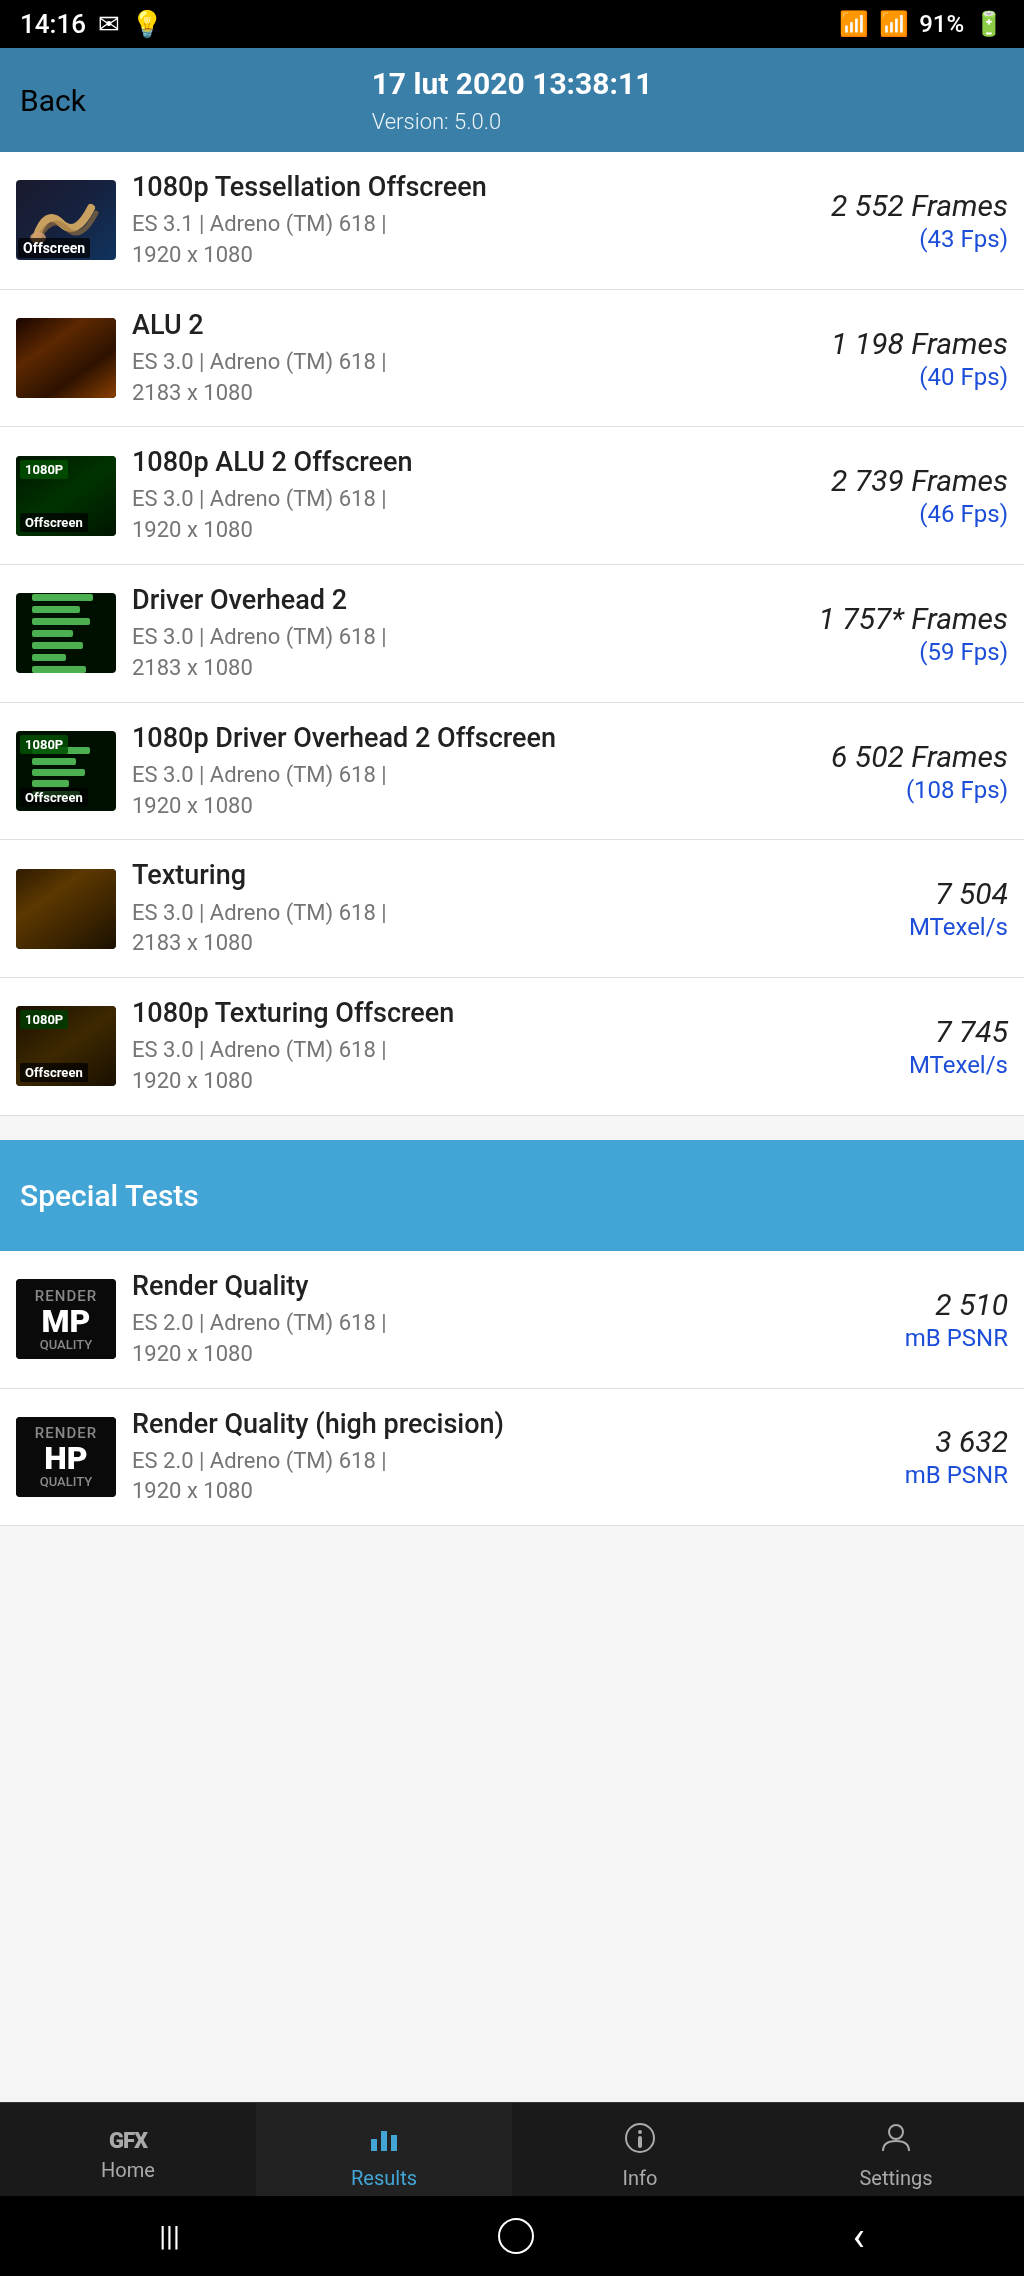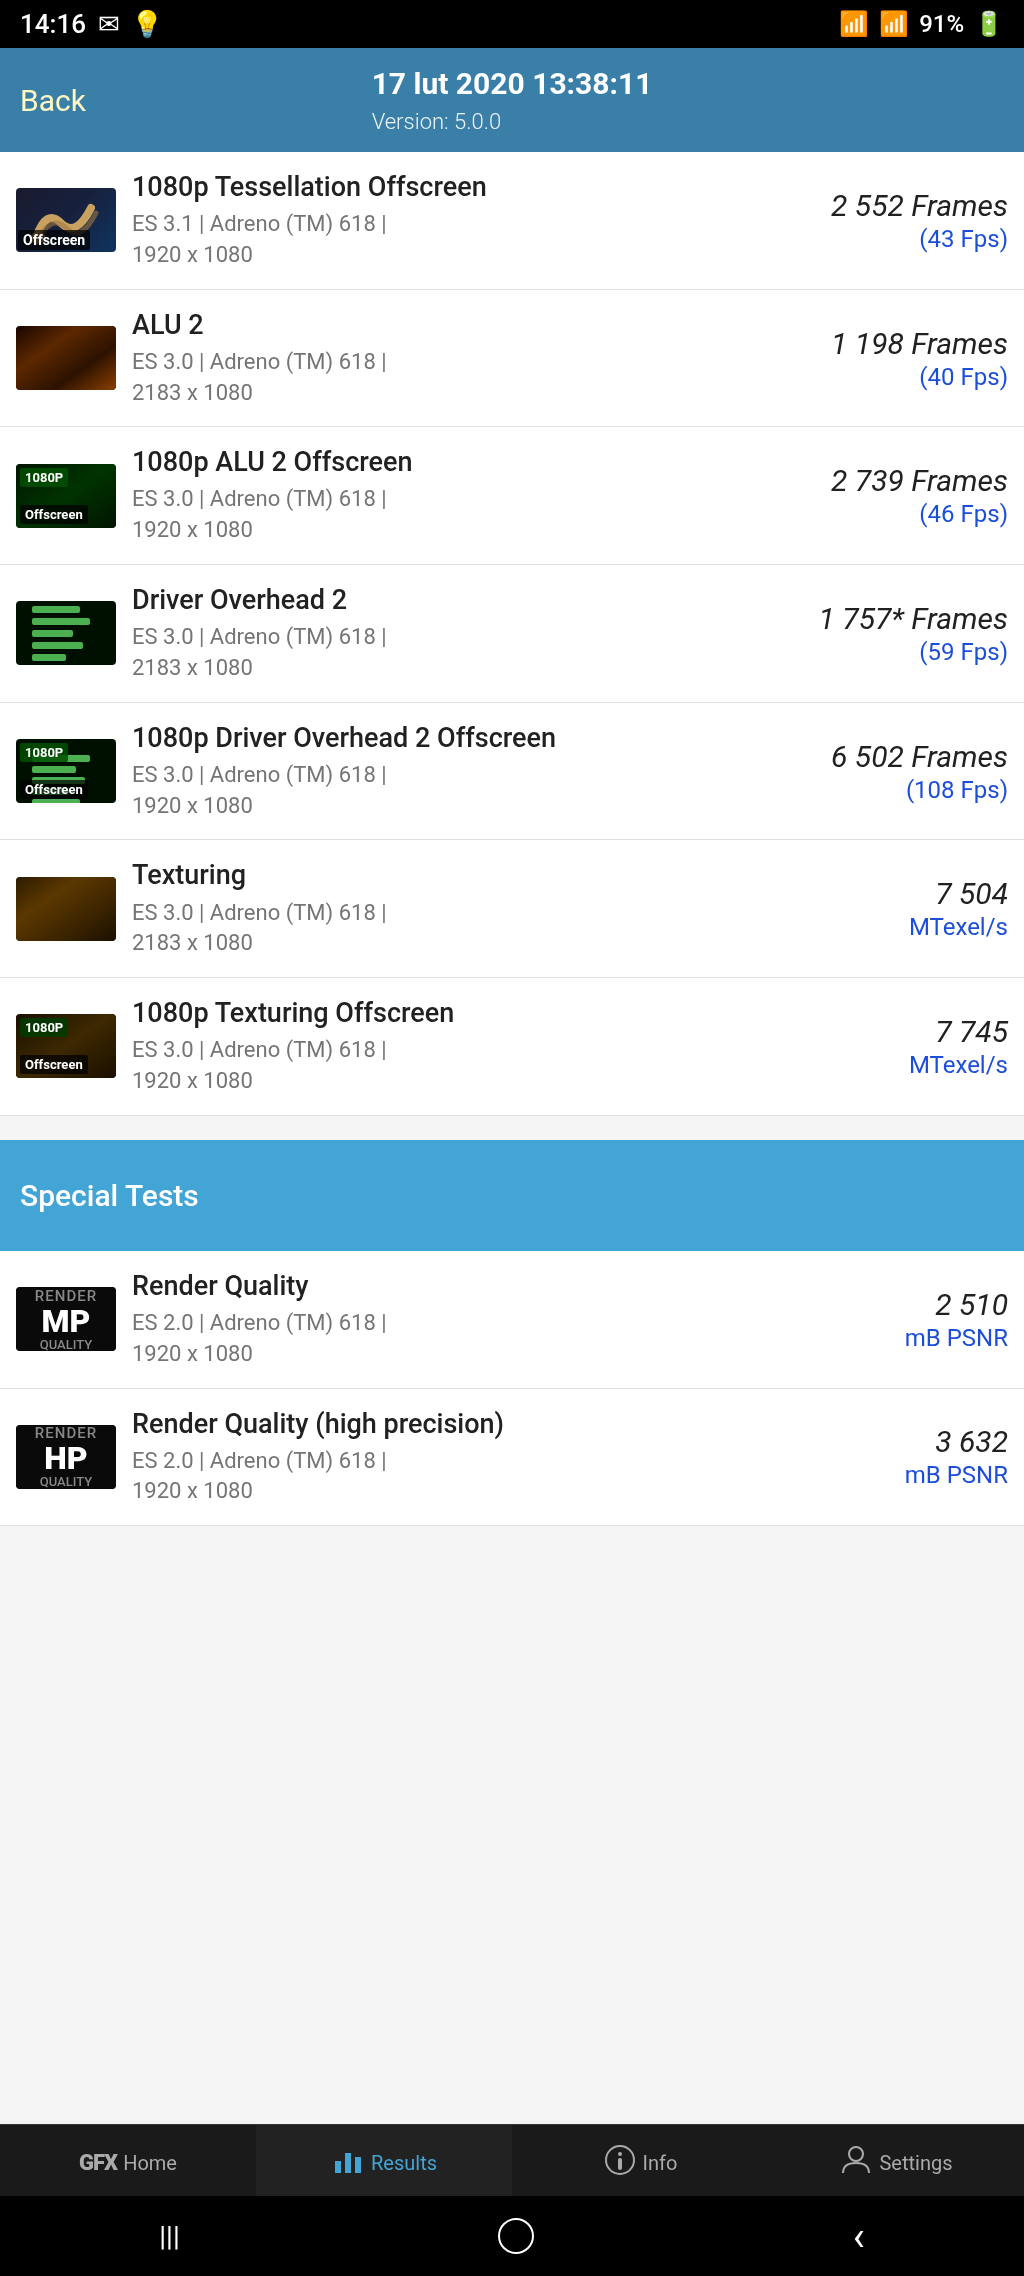--- a/index.html
+++ b/index.html
@@ -32,21 +32,21 @@
       background: #3a7fa8;
       padding: 18px 20px;
       display: flex;
       align-items: center;
       justify-content: center;
       position: relative;
     }
     .header-back {
       position: absolute;
       left: 20px;
-      color: #fef9c3;
+      color: #000000;
       font-size: 30px;
       font-weight: 400;
     }
     .header-title {
       text-align: left;
       color: #fff;
     }
     .header-title .date {
       font-size: 30px;
       font-weight: 700;
@@ -64,21 +64,21 @@
     }
     .result-row {
       display: flex;
       align-items: center;
       padding: 18px 16px;
       border-bottom: 1px solid #e0e0e0;
       gap: 16px;
     }
     .result-thumb {
       width: 100px;
-      height: 64px;
+      height: 80px;
       flex-shrink: 0;
       position: relative;
       background: #222;
       border-radius: 4px;
       overflow: hidden;
       display: flex;
       align-items: center;
       justify-content: center;
     }
     .thumb-tessellation {
@@ -170,23 +170,24 @@
       bottom: 0;
       left: 0;
       width: 1024px;
       background: #1a1a1a;
       display: flex;
       border-top: 1px solid #333;
     }
     .nav-item {
       flex: 1;
       display: flex;
+      flex-direction: column;
       align-items: center;
       justify-content: center;
-      padding: 18px 0 14px;
+      padding: 18px 0 6px;
       color: #aaa;
       gap: 6px;
       cursor: pointer;
     }
     .nav-item.active {
       color: #42a5d5;
       background: #222;
     }
     .nav-icon {
       font-size: 34px;

